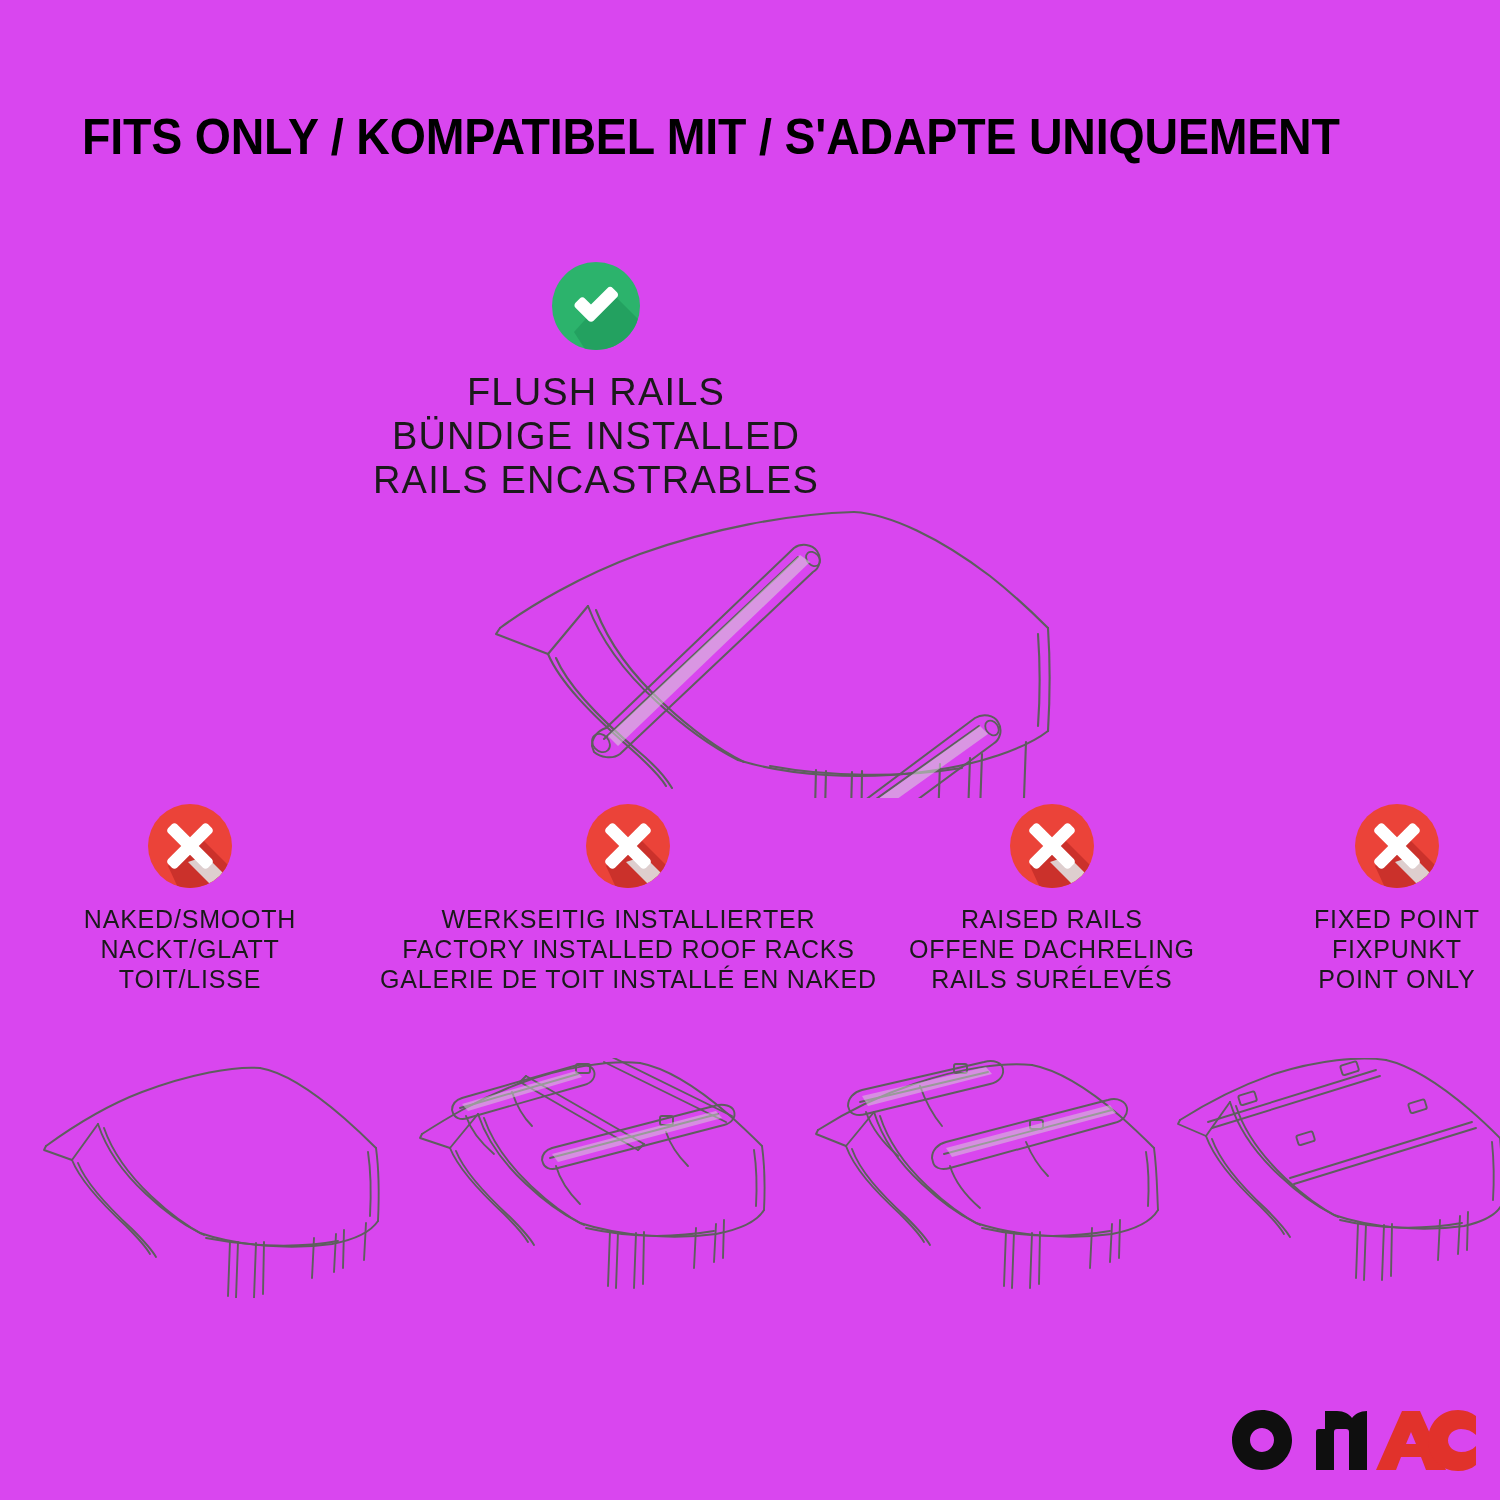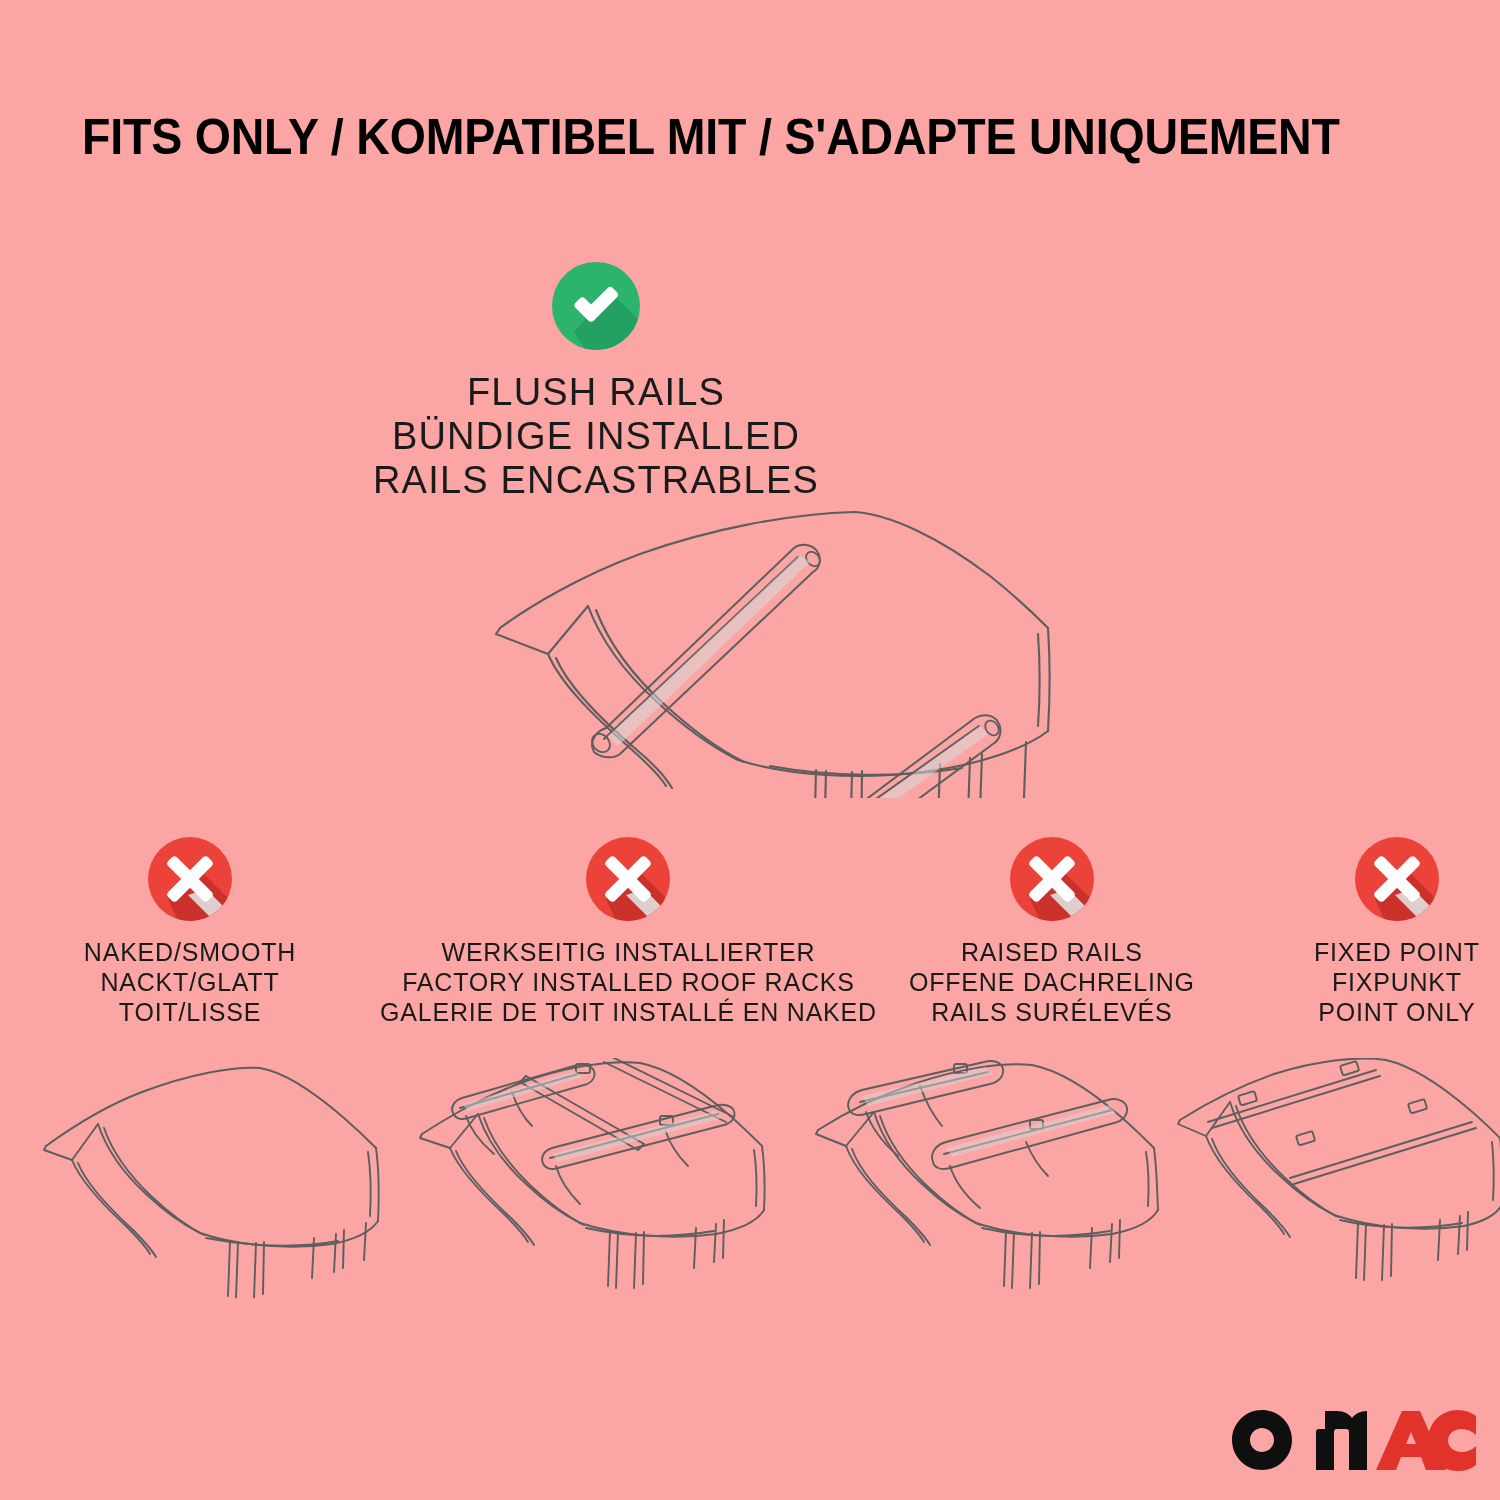--- a/index.html
+++ b/index.html
@@ -12,21 +12,21 @@
     height: 1500px;
     position: relative;
     overflow: hidden;
     font-family: "Liberation Sans", sans-serif;
     -webkit-font-smoothing: antialiased;
   }
 
   .page {
     position: absolute;
     inset: 0;
-    background: #fca5a5;
+    background: #d946ef;
   }
 
   
   .title {
     position: absolute;
     left: 82px;
     top: 108px;
     font-family: "Liberation Sans", sans-serif;
     font-weight: bold;
     font-size: 50px;
@@ -71,21 +71,21 @@
     top: 498px;
     width: 590px;
     height: 300px;
   }
   .hero-illustration svg { display: block; width: 100%; height: 100%; }
 
   
   .reject-row {
     position: absolute;
     left: 0;
-    top: 833px;
+    top: 800px;
     width: 1500px;
     display: flex;
     align-items: flex-start;
   }
   .reject-col {
     flex: 1 1 0;
     display: flex;
     flex-direction: column;
     align-items: center;
   }

